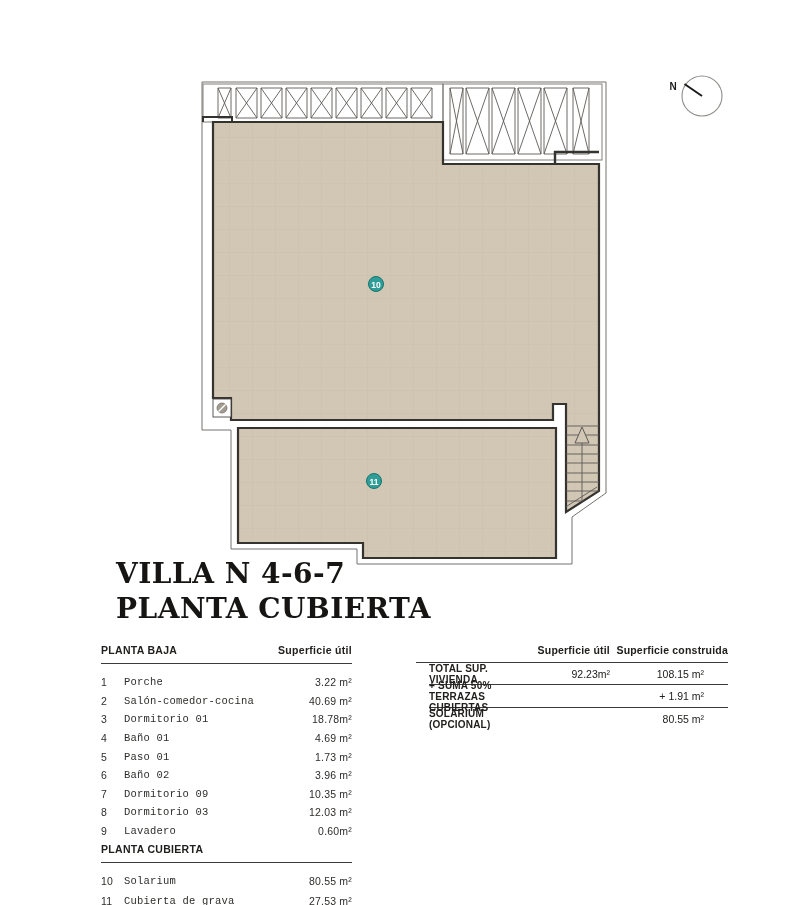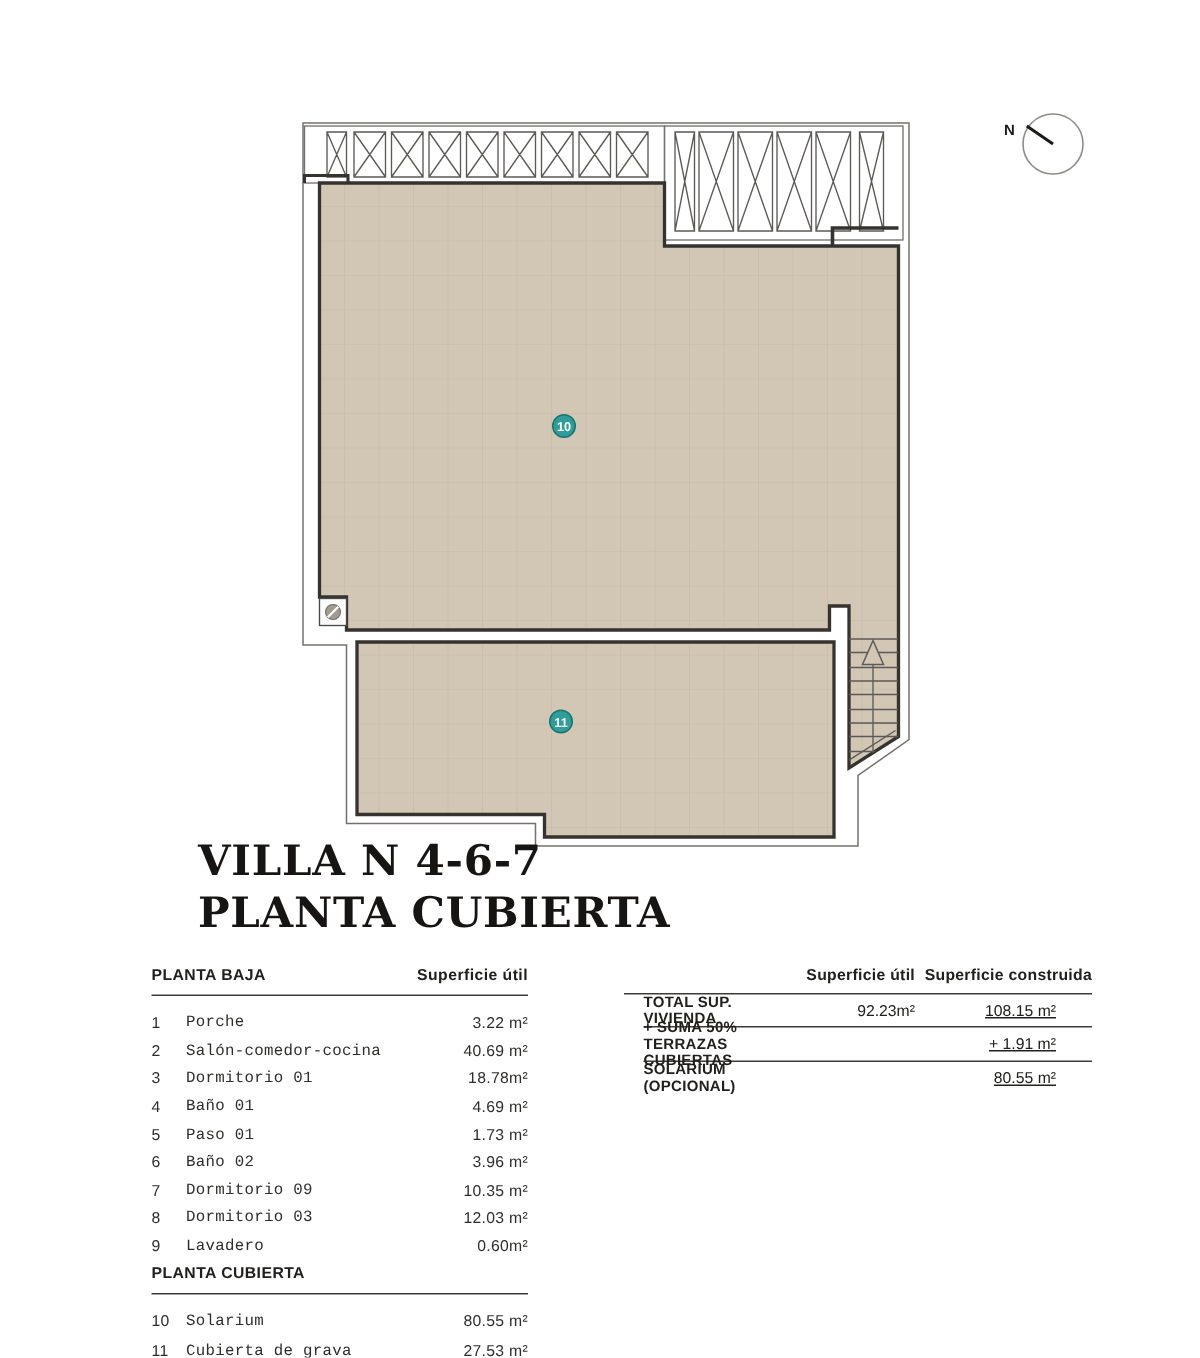--- a/index.html
+++ b/index.html
@@ -4,21 +4,21 @@
 <style>
   :root{
     --roof_fill:#d2c6b4; --roof_grid:#c6baa9; --wall:#35332f;
     --thin_line:#74726e; --label_teal:#2f9e99; --text:#21201e;
   }
   *{margin:0;padding:0;box-sizing:border-box;}
   html,body{width:800px;height:905px;background:#ffffff;overflow:hidden;}
   body{font-family:"Liberation Sans", sans-serif;color:var(--text);position:relative;}
   .page{position:absolute;inset:0;width:800px;height:905px;background:#fff;}
   #plan-svg{position:absolute;left:0;top:0;}
-  .title-block{position:absolute;left:132px;top:556px;font-family:"DejaVu Serif",serif;
+  .title-block{position:absolute;left:116px;top:556px;font-family:"DejaVu Serif",serif;
     font-weight:bold;font-size:28px;line-height:35px;letter-spacing:0.5px;color:#161514;}
   
   .left-table{position:absolute;left:101px;top:644px;width:251px;font-size:10.5px;}
   .tbl-head{display:flex;justify-content:space-between;align-items:baseline;
     font-weight:bold;letter-spacing:0.3px;border-bottom:1.3px solid #3c3b39;padding-bottom:7px;}
   .rows{margin-top:9px;}
   .room-row{display:flex;align-items:center;height:18.6px;letter-spacing:0.2px;color:#2e2d2b;}
   .room-row .num{width:23px;}
   .room-row .nm{flex:1;font-family:Liberation Mono, monospace;}
   .room-row .val{text-align:right;white-space:nowrap;}
@@ -28,21 +28,21 @@
   
   .summary{position:absolute;left:416px;top:644px;width:312px;font-size:10.5px;}
   .sum-head{display:flex;align-items:baseline;font-weight:bold;letter-spacing:0.2px;
     border-bottom:1.3px solid #3c3b39;padding-bottom:6px;}
   .sum-head .sp{flex:1;}
   .c1{width:100px;text-align:right;}
   .c2{width:118px;text-align:right;}
   .sum-row{display:flex;align-items:center;height:22.4px;border-bottom:1.3px solid #3c3b39;margin-left:13px;}
   .sum-row:last-child{border-bottom:none;}
   .sum-row .lbl{flex:1;font-weight:bold;font-size:10px;letter-spacing:0.2px;}
-  .sum-row .c2{padding-right:24px;text-decoration:underline;}
+  .sum-row .c2{padding-right:24px;}
   text.room-num{font:bold 8.5px "Liberation Sans",sans-serif;fill:#ffffff;}
   text.north-n{font:bold 10px "Liberation Sans",sans-serif;fill:#1c1b1a;}
 </style>
 </head>
 <body>
 
 <div class="page">
 
   <svg id="plan-svg" width="800" height="570" viewBox="0 0 800 570">
     <defs>

